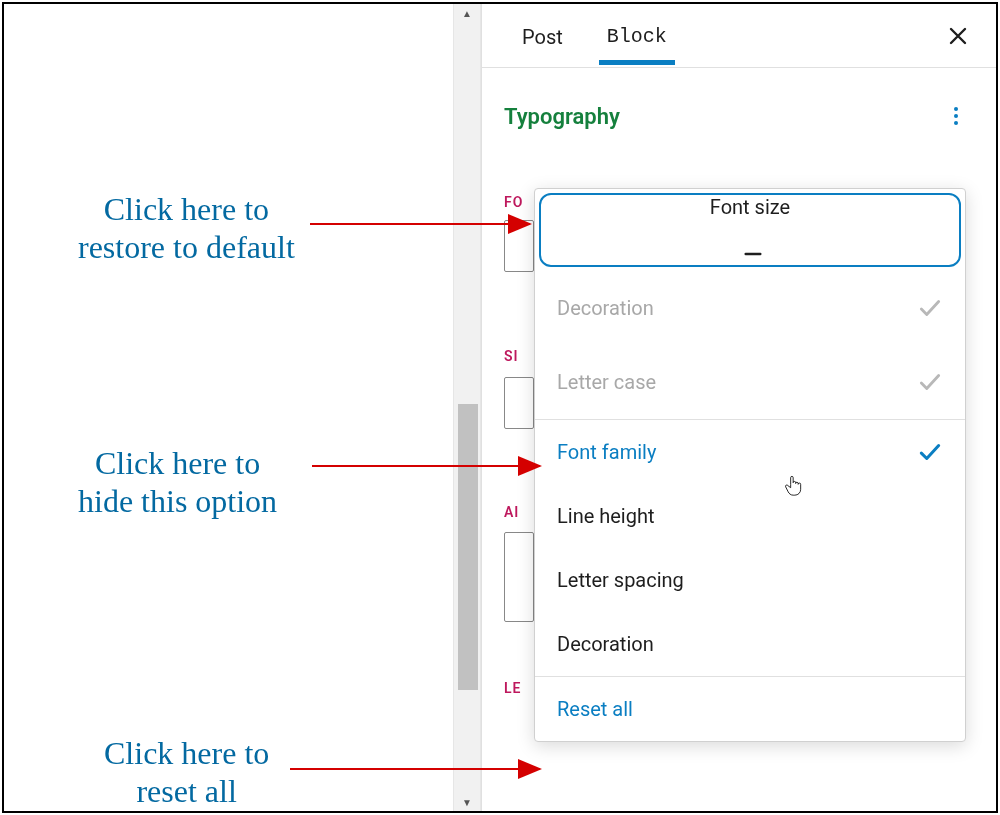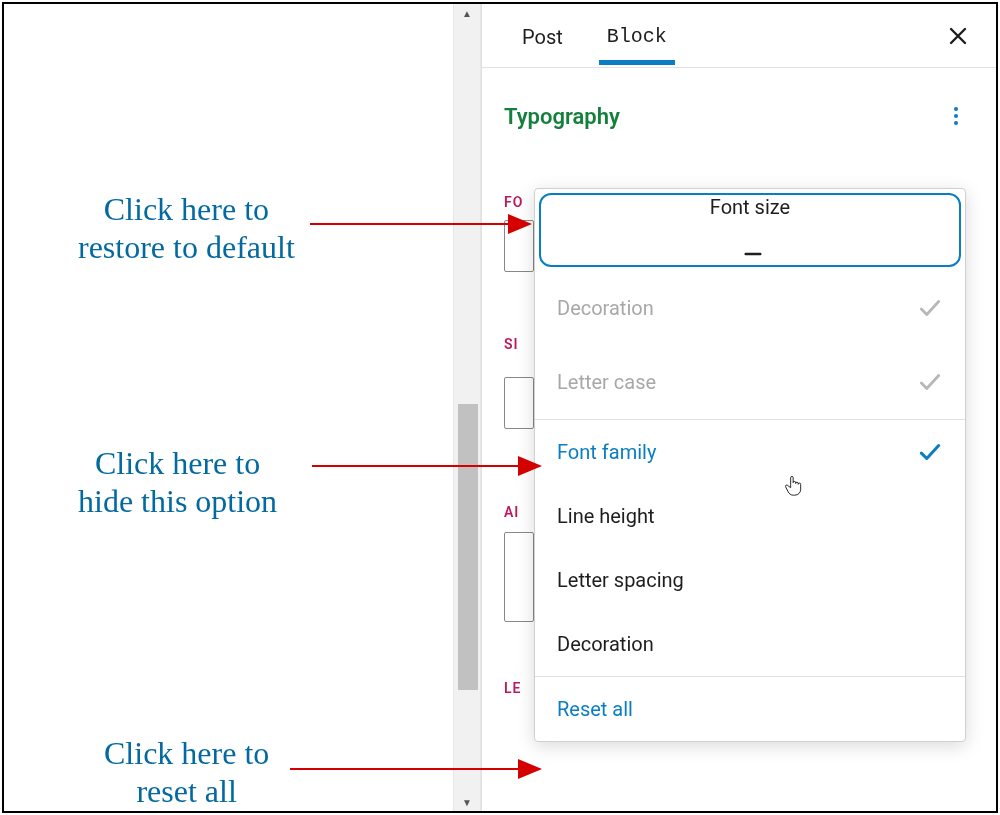--- a/index.html
+++ b/index.html
@@ -216,21 +216,21 @@
           <circle cx="12" cy="5" r="2" fill="#0a7ec2"></circle>
             <circle cx="12" cy="12" r="2" fill="#0a7ec2"></circle>
             <circle cx="12" cy="19" r="2" fill="#0a7ec2"></circle>
         </svg>
       </div>
     </div>
 
     <div class="trunc-label" style="top:190px;">FO</div>
     <div class="field-box" style="top:216px; width:30px;"></div>
 
-    <div class="trunc-label" style="top:332px;">SI</div>
+    <div class="trunc-label" style="top:344px;">SI</div>
     <div class="field-box" style="top:373px; width:30px;"></div>
 
     <div class="trunc-label" style="top:500px;">AI</div>
     <div class="field-box" style="top:528px; width:30px; height:90px;"></div>
 
     <div class="trunc-label" style="top:676px;">LE</div>
   </div>
 
   <div class="menu">
     <div class="menu-section-top">

